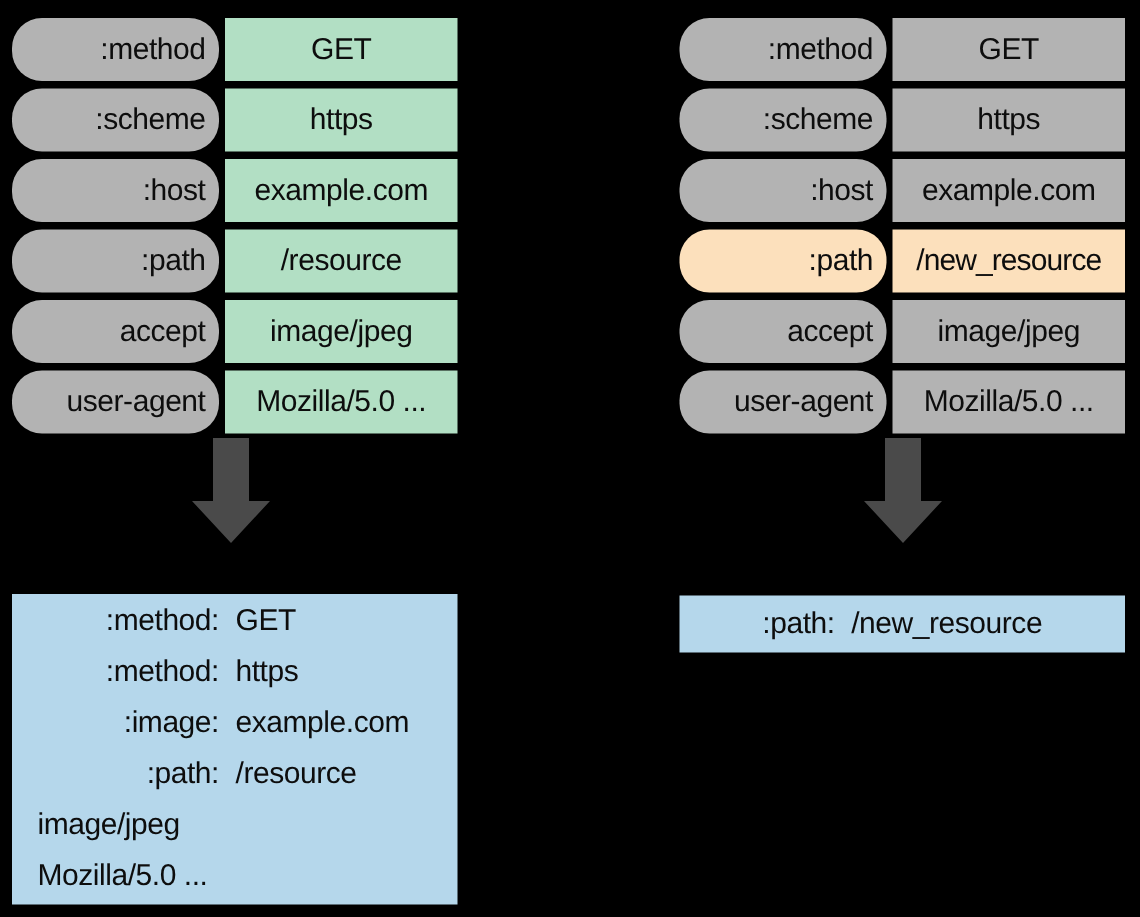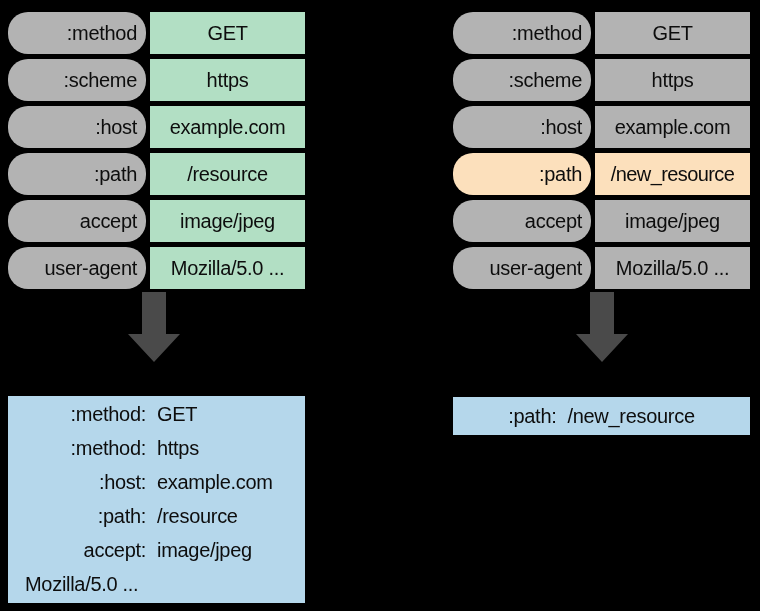--- a/index.html
+++ b/index.html
@@ -140,29 +140,28 @@
   <div class="encbox b1">
     <div class="enc-line">
       <span class="enc-key">:method:</span>
       <span class="enc-val">GET</span>
     </div>
     <div class="enc-line">
       <span class="enc-key">:method:</span>
       <span class="enc-val">https</span>
     </div>
     <div class="enc-line">
-      <span class="enc-key">:host:</span>
+      <span class="enc-key">:image:</span>
       <span class="enc-val">example.com</span>
     </div>
     <div class="enc-line">
       <span class="enc-key">:path:</span>
       <span class="enc-val">/resource</span>
     </div>
     <div class="enc-line">
-      <span class="enc-key">accept:</span>
       <span class="enc-val">image/jpeg</span>
     </div>
     <div class="enc-line">
       <span class="enc-val">Mozilla/5.0 ...</span>
     </div>
   </div>
 
   <div class="encbox b2">
     <span class="enc-key">:path:</span>
     <span class="enc-val">/new_resource</span>

